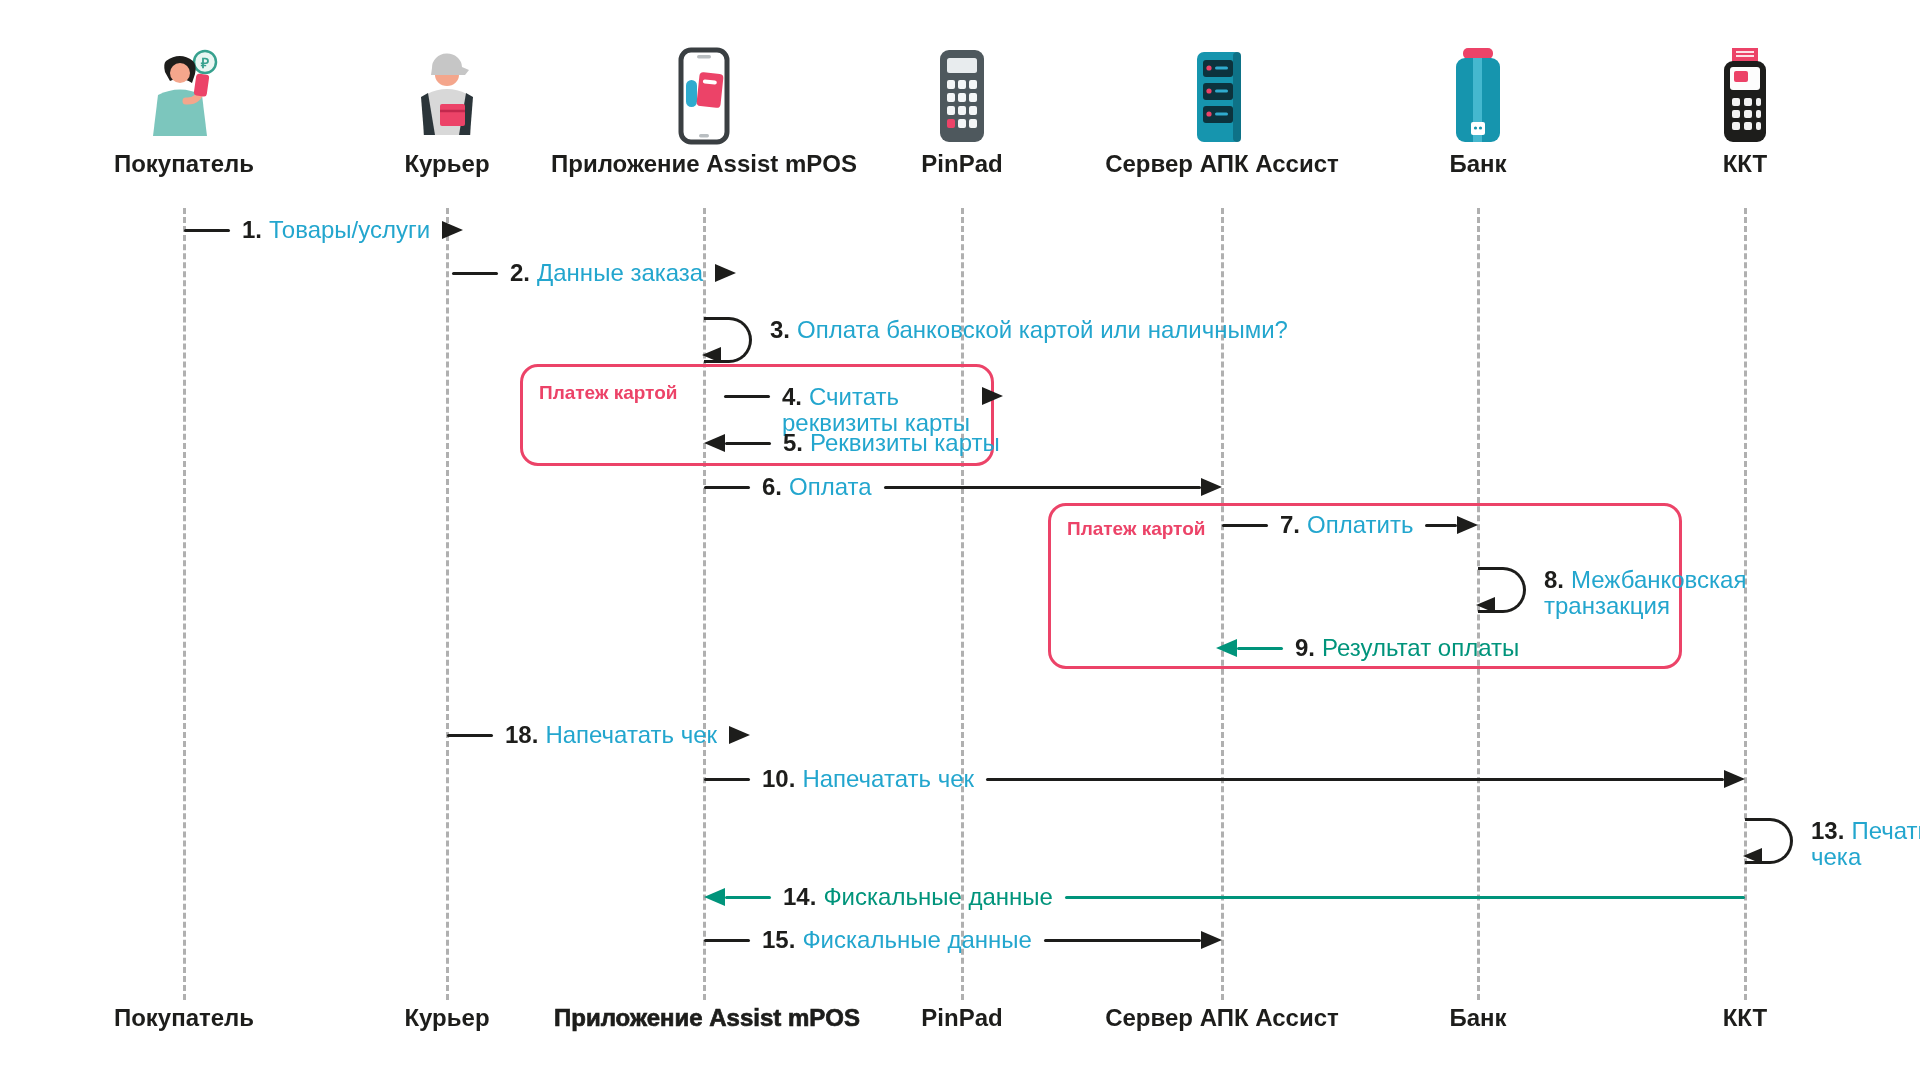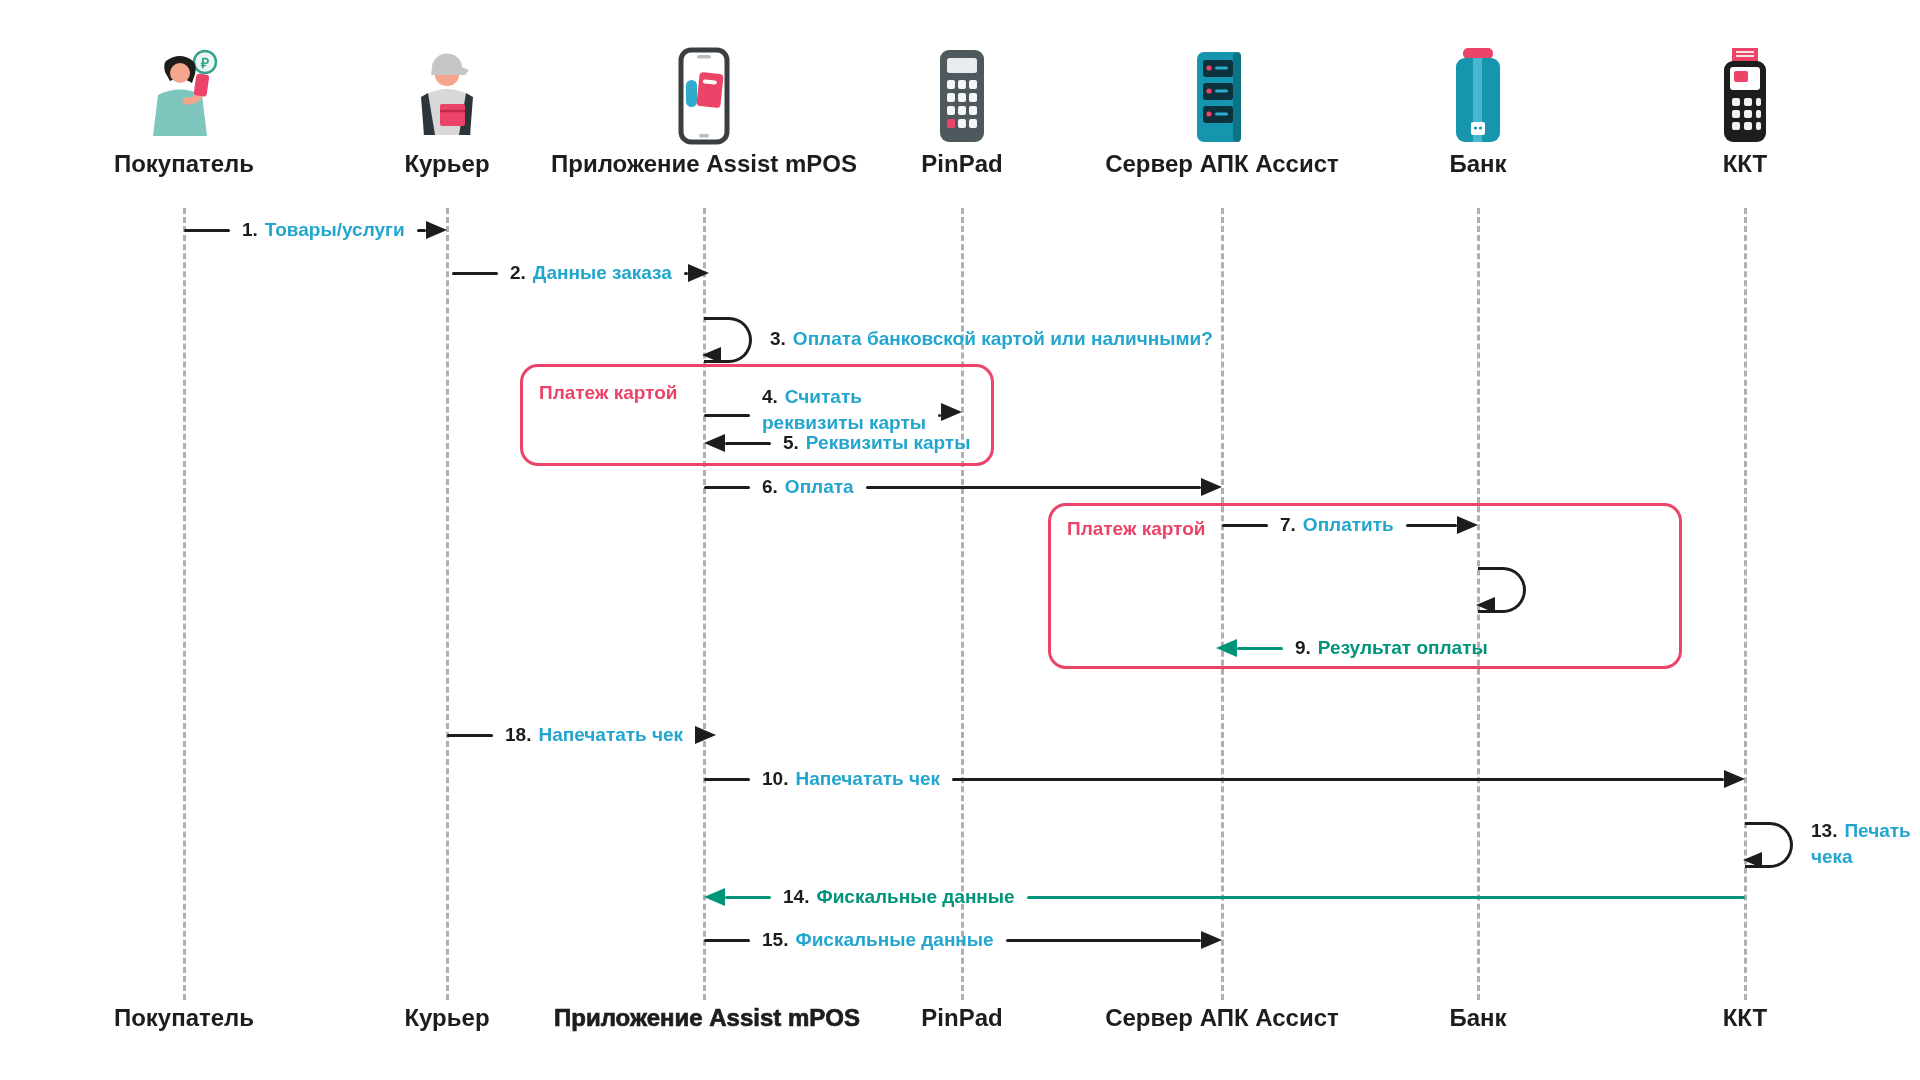--- a/index.html
+++ b/index.html
@@ -17,37 +17,37 @@
   .actor .aicon{height:102px;display:flex;align-items:flex-end;justify-content:center;}
   .alabel{font-size:24px;font-weight:700;white-space:nowrap;color:var(--ink);}
   .actor-bottom{position:absolute;top:1004px;width:300px;text-align:center;font-size:24px;font-weight:700;white-space:nowrap;}
   .xbold{-webkit-text-stroke:0.7px currentColor;}
 
   
   .msg{position:absolute;display:flex;align-items:center;height:26px;}
   .msg .seg{height:3px;background:var(--ink);border-radius:2px;}
   .msg .s1{width:46px;flex:0 0 auto;}
   .msg .s2{flex:1 1 auto;}
-  .mlabel{padding:0 12px;font-size:19px;font-weight:700;white-space:nowrap;line-height:26px;}
+  .mlabel{padding:0 12px;font-size:24px;font-weight:400;white-space:nowrap;line-height:26px;}
   .num{color:var(--ink);margin-right:7px;}
   .mtext,.l2{color:var(--cyan);}
   .l1{display:block;white-space:nowrap;}
   .l2{display:block;white-space:nowrap;}
   .arr{width:0;height:0;flex:0 0 auto;}
   .arr-r{border-top:9px solid transparent;border-bottom:9px solid transparent;border-left:21px solid var(--ink);}
   .arr-l{border-top:9px solid transparent;border-bottom:9px solid transparent;border-right:21px solid var(--ink);}
   .msg.teal .seg{background:var(--teal);}
   .msg.teal .mtext{color:var(--teal);}
   .msg.teal .arr-l{border-right-color:var(--teal);}
-  .msg.two{align-items:center;height:auto;}
+  .msg.two{align-items:flex-start;height:auto;padding-left:20px;}
   .msg.two .seg{margin-top:11px;}
   .msg.two .arr{margin-top:3px;}
 
   
-  .loop{position:absolute;display:flex;align-items:center;}
+  .loop{position:absolute;display:flex;}
   .loop-body{position:relative;width:52px;height:44px;flex:0 0 auto;}
   .curve{position:absolute;left:0;top:0;width:45px;height:40px;border:3.5px solid var(--ink);border-left:none;border-radius:0 24px 24px 0;}
   .curve-arr{position:absolute;left:-2px;top:30px;width:0;height:0;border-top:8px solid transparent;border-bottom:8px solid transparent;border-right:19px solid var(--ink);}
   .loop .mlabel{padding-left:14px;}
 
   
   .fragment{position:absolute;border:3px solid var(--pink);border-radius:18px;}
   .flabel{position:absolute;left:16px;top:12px;color:var(--pink);font-size:19px;font-weight:700;white-space:nowrap;}
 </style>
 </head>
@@ -120,20 +120,24 @@
     <span class="seg s1"></span>
     <span class="mlabel"><b class="num">7.</b><span class="mtext">Оплатить</span></span>
     <span class="seg s2"></span>
     <span class="arr arr-r"></span>
   </div>
 
   <div class="loop" style="left:1478px;top:567px">
     <div class="loop-body">
       <span class="curve"></span>
       <span class="curve-arr"></span>
+    </div>
+    <div class="mlabel">
+      <span class="l1"><b class="num">8.</b><span class="mtext">Межбанковская</span></span>
+      <span class="l2">транзакция</span>
     </div>
   </div>
 
   <div class="msg teal" style="left:1216px;top:635px;width:256px">
     <span class="arr arr-l"></span>
     <span class="seg s1"></span>
     <span class="mlabel"><b class="num">9.</b><span class="mtext">Результат оплаты</span></span>
     <span class="seg s2"></span>
   </div>
 

